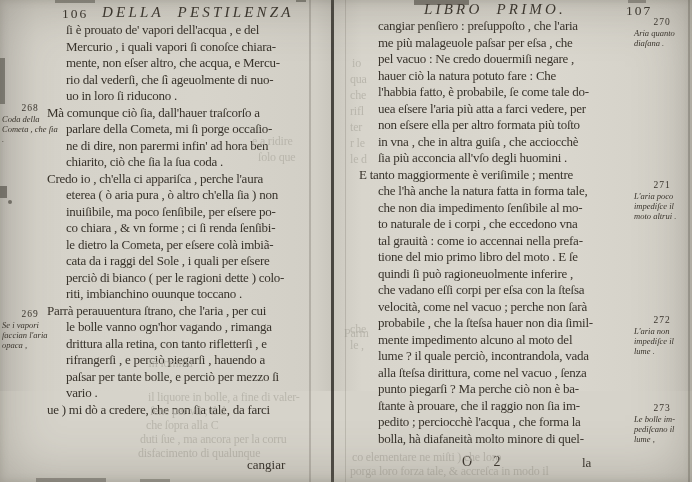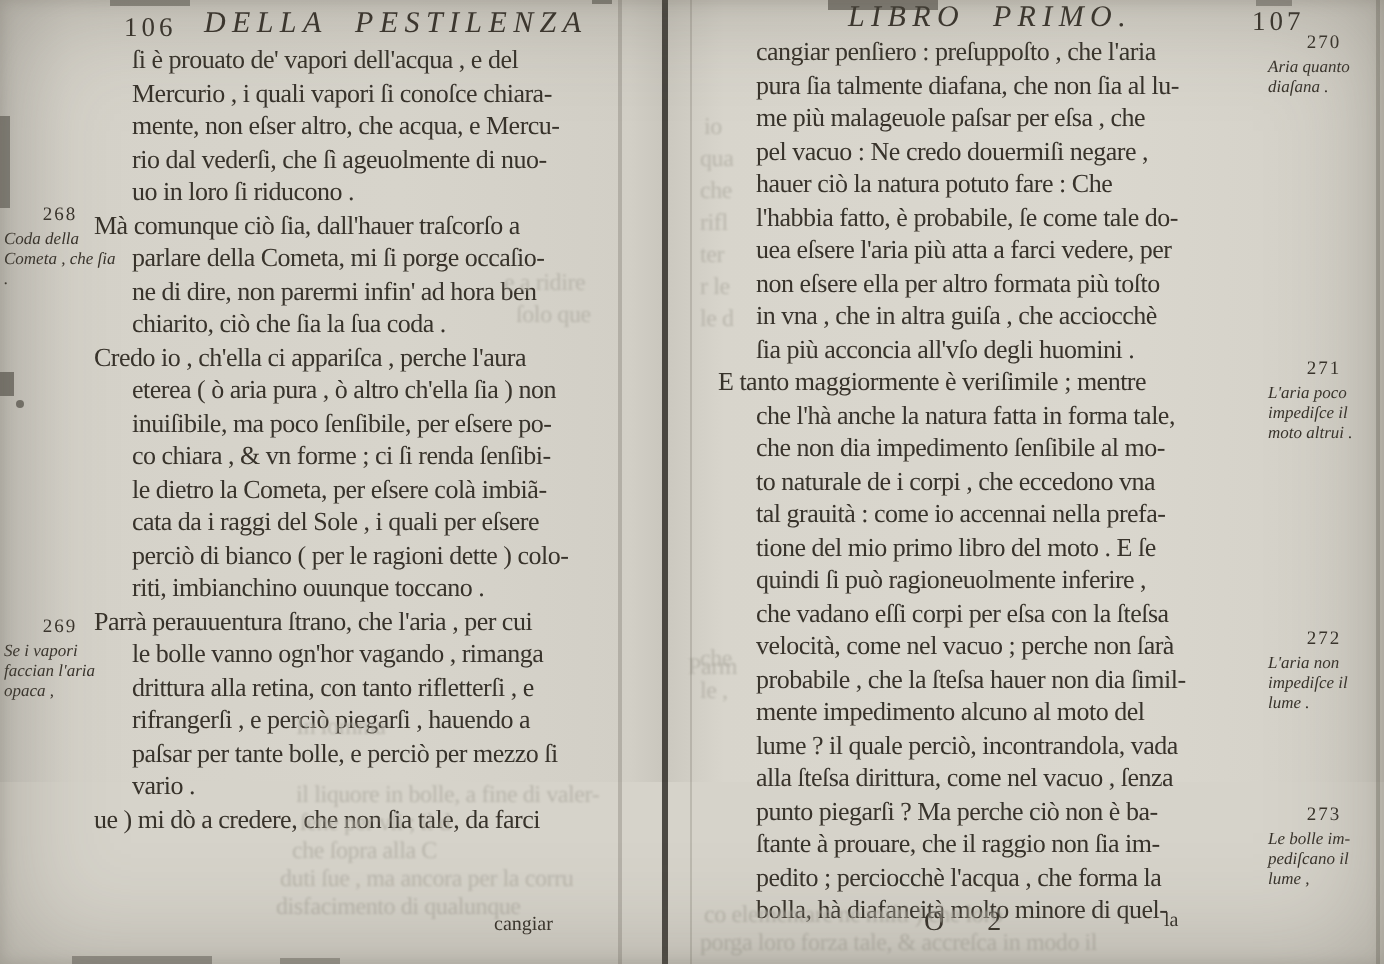--- a/index.html
+++ b/index.html
@@ -18,21 +18,21 @@
   #right-page{left:332px; width:360px; background:linear-gradient(90deg,#cbc8bf 0,#d8d5cc 30px,#dad7ce 220px,#d4d1c8 340px,#cfccc3 360px);}
   .hdr-num{position:absolute; font-size:13.5px; letter-spacing:2px;}
   .hdr-title{position:absolute; font-style:italic; font-size:15px; letter-spacing:3.2px; word-spacing:7px; white-space:nowrap;}
   .body{position:absolute;}
   .tline{height:16.5px; line-height:16.5px; font-size:13px; letter-spacing:-0.25px; white-space:nowrap;}
   .para .tline:first-child{margin-left:-19px;}
   .para.flush .tline:first-child{margin-left:0;}
   .mnote{position:absolute;}
   .mnum{text-align:center; font-size:9.5px; line-height:10px; letter-spacing:1px; margin-bottom:1px;}
   .mtext{font-style:italic; font-size:8.5px; line-height:10px; letter-spacing:0;}
-  .catchword{position:absolute; font-size:10px;}
+  .catchword{position:absolute; font-size:13px;}
   .signature{position:absolute; font-size:14px; letter-spacing:9px;}
   .ghost{position:absolute; color:#b4b1a7; font-size:12px; letter-spacing:-0.2px;
          white-space:nowrap; filter:blur(0.4px); opacity:.85;}
   .speck{position:absolute; background:#3a372f; pointer-events:none;}
   .gutter{position:absolute; top:0; height:482px; pointer-events:none;}
 </style>
 </head>
 <body>
 
 <div id="spread">
@@ -92,21 +92,20 @@
   </div>
 
   <div class="page" id="right-page">
 
     <div class="hdr-title" style="left:92px; top:1px;">LIBRO PRIMO.</div>
     <div class="hdr-num" style="left:294px; top:3px;">107</div>
 
     <div class="body" style="left:46px; top:18px; width:240px;">
       <div class="para flush">
           <div class="tline">cangiar penſiero : preſuppoſto , che l'aria</div>
-          <div class="tline">pura ſia talmente diafana, che non ſia al lu-</div>
           <div class="tline">me più malageuole paſsar per eſsa , che</div>
           <div class="tline">pel vacuo : Ne credo douermiſi negare ,</div>
           <div class="tline">hauer ciò la natura potuto fare : Che</div>
           <div class="tline">l'habbia fatto, è probabile, ſe come tale do-</div>
           <div class="tline">uea eſsere l'aria più atta a farci vedere, per</div>
           <div class="tline">non eſsere ella per altro formata più toſto</div>
           <div class="tline">in vna , che in altra guiſa , che acciocchè</div>
           <div class="tline">ſia più acconcia all'vſo degli huomini .</div>
         </div>
       <div class="para">

